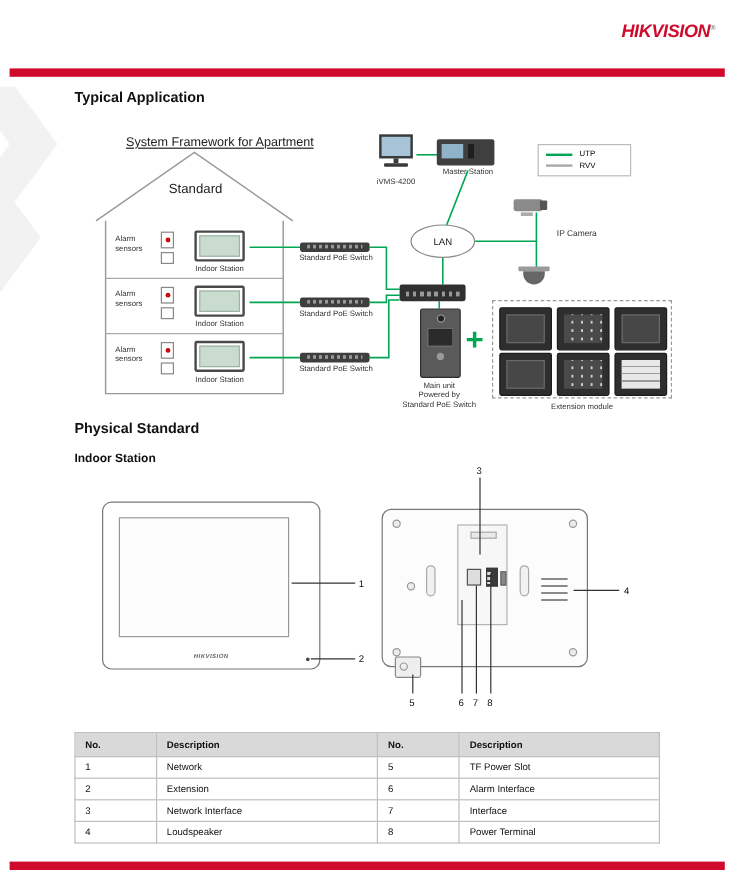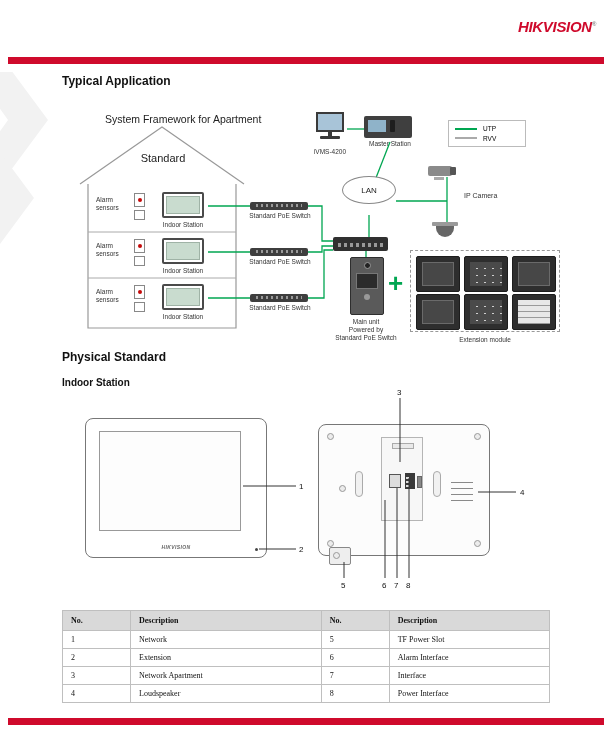--- a/index.html
+++ b/index.html
@@ -27,21 +27,21 @@
   
   .sensorA{position:absolute;width:11px;height:14px;border:1px solid #888;background:#fff;display:flex;align-items:center;justify-content:center;}
   .reddot{width:4px;height:4px;border-radius:50%;background:#c40a0a;}
   .sensorB{position:absolute;width:11px;height:10px;border:1px solid #888;background:#fff;}
   .mini-station{position:absolute;width:42px;height:26px;border:2px solid #4a4a4a;border-radius:2px;background:#fff;padding:2px;}
   .mini-screen{width:100%;height:100%;background:#c9dccf;border:1px solid #9fb3a6;}
   .poe{position:absolute;width:58px;height:8px;background:#3e3e3e;border-radius:2px;}
   .poe i{display:block;height:3px;margin:2px 6px 0;background:repeating-linear-gradient(90deg,#9a9a9a 0 2px,transparent 2px 5px);}
   .switch{position:absolute;left:333px;top:237px;width:55px;height:14px;background:#303030;border-radius:2px;}
   .switch i{display:block;height:4px;margin:6px 5px 0;background:repeating-linear-gradient(90deg,#999 0 3px,transparent 3px 6px);}
-  .lan{position:absolute;left:342px;top:176px;width:54px;height:28px;border:1px solid #888;border-radius:50%;display:flex;align-items:center;justify-content:center;font-size:8px;color:#222;background:#fff;}
+  .lan{position:absolute;left:342px;top:187px;width:54px;height:28px;border:1px solid #888;border-radius:50%;display:flex;align-items:center;justify-content:center;font-size:8px;color:#222;background:#fff;}
   .legend{position:absolute;left:448px;top:120px;width:78px;height:27px;border:1px solid #bbb;background:#fff;padding:4px 6px;display:flex;flex-direction:column;justify-content:space-between;}
   .legend .row{display:flex;align-items:center;gap:6px;}
   .legend .ln{width:22px;height:2px;}
   .mainunit{position:absolute;left:350px;top:257px;width:34px;height:58px;background:#5a5a5a;border:1px solid #2e2e2e;border-radius:2px;display:flex;flex-direction:column;align-items:center;padding-top:4px;}
   .mu-cam{width:7px;height:7px;border-radius:50%;background:#222;border:1px solid #999;}
   .mu-screen{width:22px;height:16px;background:#2b2b2b;margin-top:4px;border:1px solid #777;}
   .mu-btn{width:6px;height:6px;border-radius:50%;background:#999;margin-top:5px;}
   .plus{position:absolute;left:388px;top:268px;font-size:26px;font-weight:700;color:var(--diagram-green);}
   .extbox{position:absolute;left:410px;top:250px;width:150px;height:82px;border:1px dashed #999;}
   .mod{position:absolute;width:44px;height:36px;background:#2e2e2e;border:1px solid #1d1d1d;border-radius:2px;padding:5px;}
@@ -67,21 +67,21 @@
   .netport{position:absolute;left:7px;top:36px;width:12px;height:14px;border:1.5px solid #555;background:#ddd;}
   .term{position:absolute;left:23px;top:35px;width:10px;height:16px;background:#3a3a3a;}
   .term i{display:block;height:12px;width:3px;margin:2px 0 0 1px;background:repeating-linear-gradient(0deg,#ddd 0 2px,transparent 2px 4px);}
   .term2{position:absolute;left:35px;top:38px;width:5px;height:12px;border:1px solid #666;background:#888;}
   .vslot{position:absolute;width:8px;height:26px;border:1px solid #aaa;border-radius:4px;background:#f1f1f1;}
   .grill{position:absolute;left:132px;top:54px;width:22px;height:22px;background:repeating-linear-gradient(0deg,#8a8a8a 0 1.5px,transparent 1.5px 6px);}
   .tfbox{position:absolute;left:10px;top:122px;width:22px;height:18px;border:1.2px solid #888;background:#eee;border-radius:2px;}
   .tfbox .screw{left:3px;top:4px;}
   .callout{position:absolute;font-size:8px;color:#111;}
   
-  .spec-table{position:absolute;left:62px;top:610px;width:488px;border-collapse:collapse;font-size:8px;color:#111;font-family:Liberation Serif, serif;}
+  .spec-table{position:absolute;left:62px;top:610px;width:488px;border-collapse:collapse;font-size:8px;color:#111;}
   .spec-table th,.spec-table td{border:1px solid #bfbfbf;text-align:left;padding:4px 8px;}
   .spec-table th{background:#d9d9d9;font-weight:700;padding:5px 8px;}
   .spec-table .c-no{width:68px;}
 </style>
 </head>
 <body>
 
 <div class="page">
 
   <div class="wm wm1"></div>
@@ -107,21 +107,21 @@
       <path d="M308,298 L324,298 L324,250 L333,250"></path>
       <path d="M369,215 L369,237"></path>
       <path d="M372,188 L390,142"></path>
       <path d="M347,129 L365,129"></path>
       <path d="M396,201 L447,201"></path>
       <path d="M447,177 L447,226"></path>
       <path d="M366,251 L366,257"></path>
     </g>
   </svg>
 
-  <div class="lbl f10" style="left:105px;top:113px;color:#222;">System Framework for Apartment</div>
+  <div class="lbl f10" style="left:105px;top:113px;color:#222;text-decoration:underline;">System Framework for Apartment</div>
   <div class="lbl" style="left:120px;top:152px;width:86px;font-size:11px;text-align:center;color:#222;">Standard</div>
 
   <div class="lbl f65" style="left:96px;top:196px;width:34px;">Alarm sensors</div>
   <div class="sensorA" style="left:134px;top:193px;">
       <div class="reddot"></div>
     </div>
   <div class="sensorB" style="left:134px;top:210px;"></div>
   <div class="mini-station" style="left:162px;top:192px;">
       <div class="mini-screen"></div>
     </div>
@@ -298,27 +298,27 @@
         <td>TF Power Slot</td>
       </tr>
       <tr>
         <td>2</td>
         <td>Extension</td>
         <td>6</td>
         <td>Alarm Interface</td>
       </tr>
       <tr>
         <td>3</td>
-        <td>Network Apartment</td>
+        <td>Network Interface</td>
         <td>7</td>
         <td>Interface</td>
       </tr>
       <tr>
         <td>4</td>
         <td>Loudspeaker</td>
         <td>8</td>
-        <td>Power Interface</td>
+        <td>Power Terminal</td>
       </tr>
     </tbody>
   </table>
 
   <div class="bar" style="top:718px;"></div>
 </div>
 
 </body></html>

